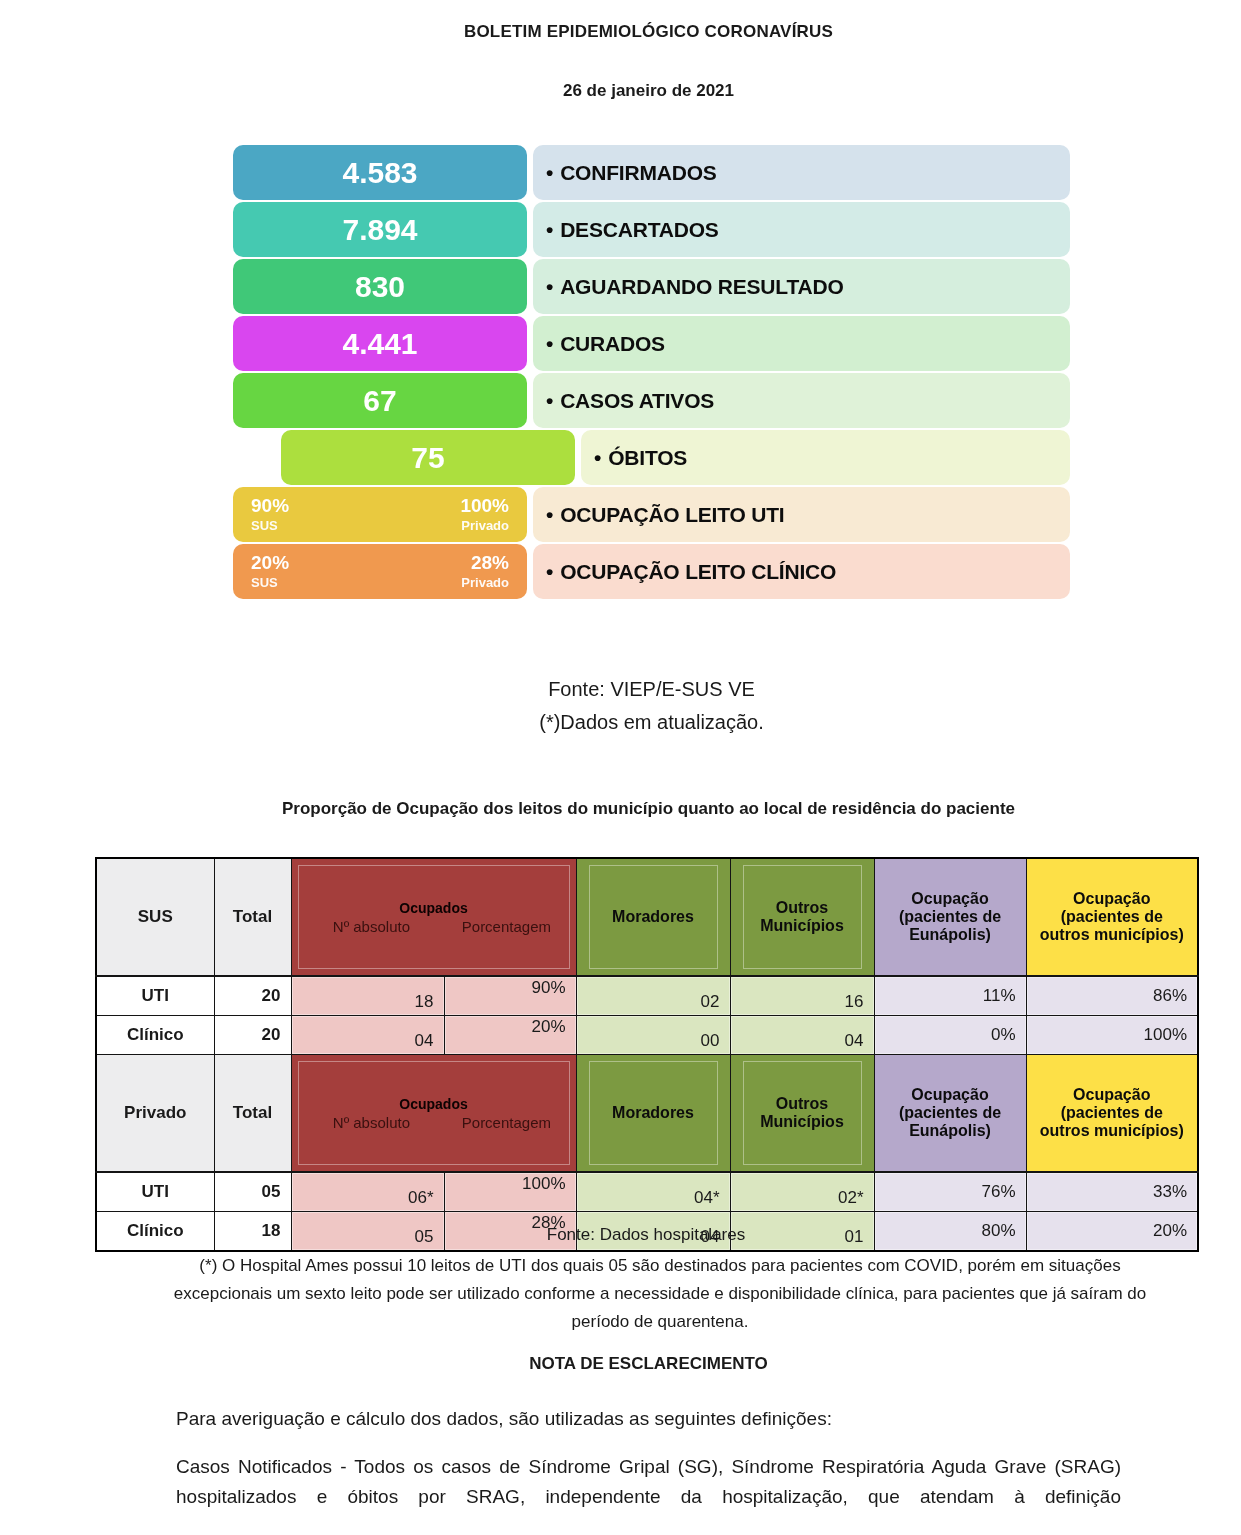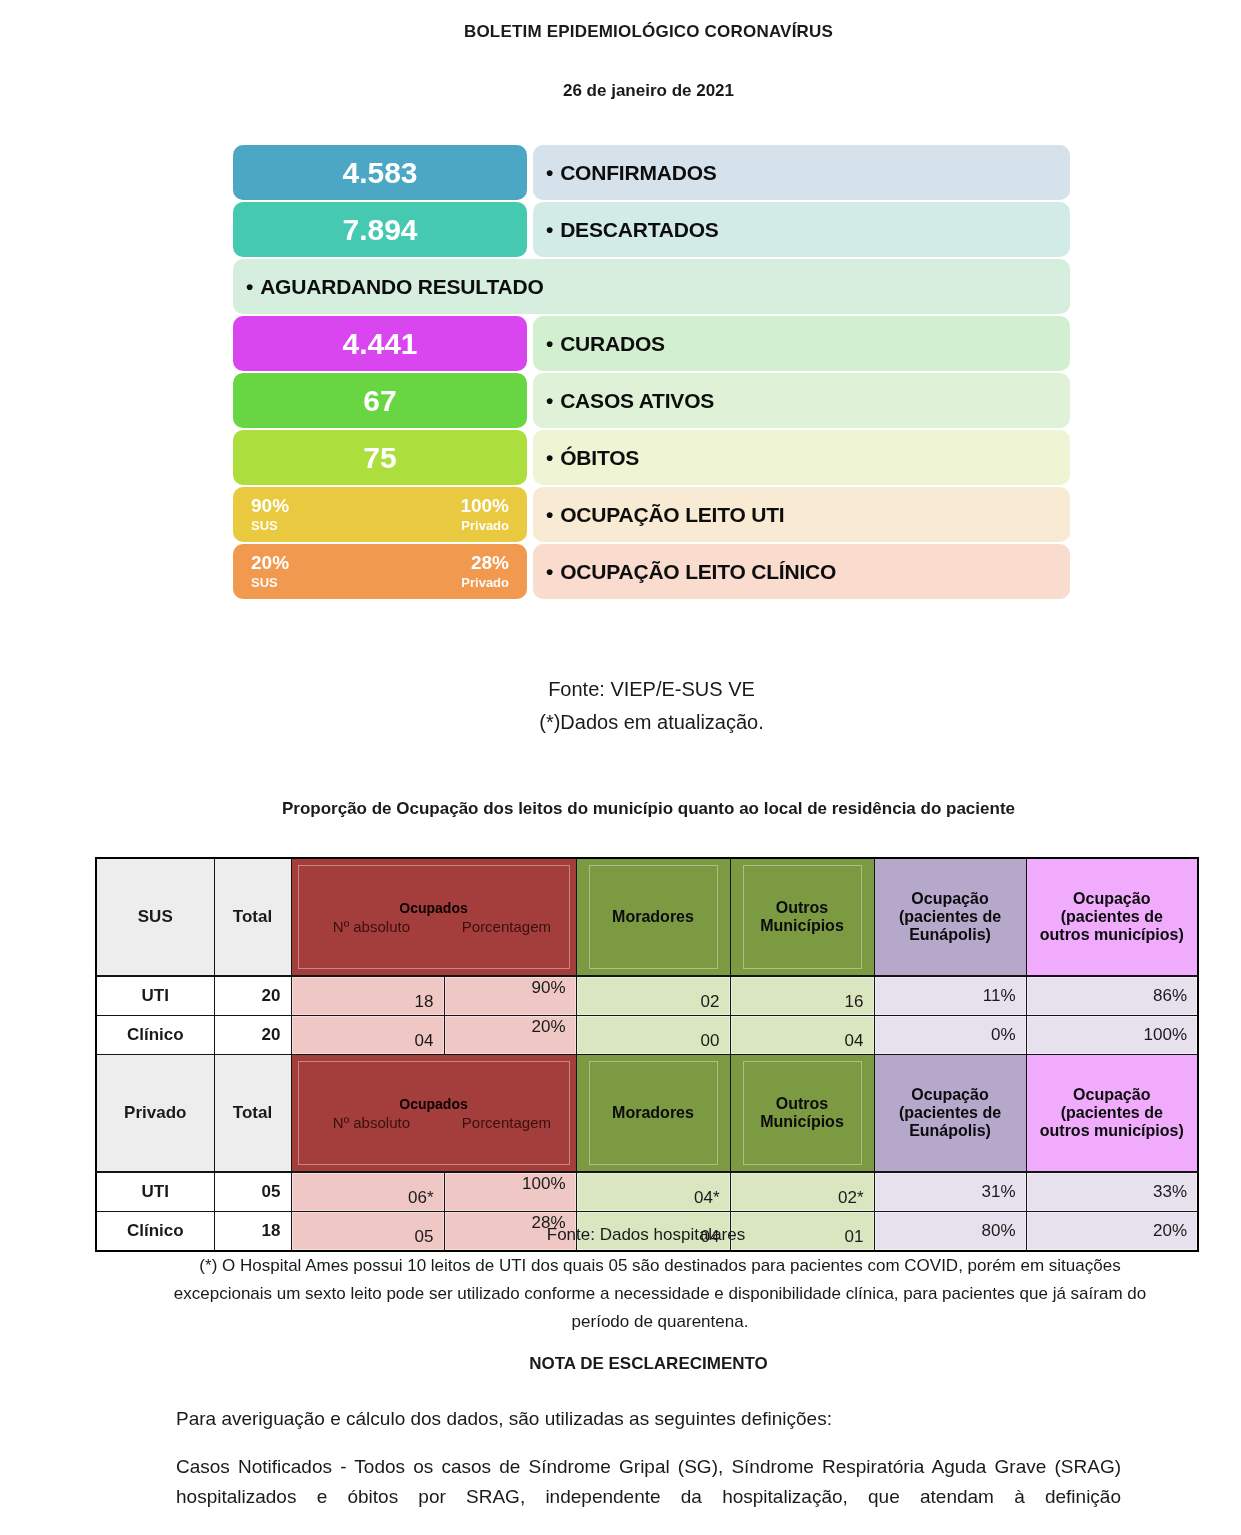--- a/index.html
+++ b/index.html
@@ -32,21 +32,21 @@
   table.beds{position:absolute;top:857px;left:95px;width:1102px;border-collapse:collapse;table-layout:fixed;
     font-size:16px;}
   table.beds td,table.beds th{border:1px solid #141414;overflow:hidden;}
   table.beds{border:2px solid #000;}
   tr.hrow th{height:114px;border-bottom-width:2px;}
   tr.drow td{height:34px;}
   th.g-gray{background:#EDEDEE;font-size:17px;font-weight:bold;}
   th.g-red{background:#A43E3C;padding:0;}
   th.g-olive{background:#7C9A41;font-weight:bold;color:#0c0c0c;padding:0 6px;}
   th.g-lav{background:#B5A8CB;font-weight:bold;color:#0c0c0c;padding:0 8px;border-right-width:2px;}
-  th.g-lav2{background:#f0abfc;font-weight:bold;color:#0c0c0c;padding:0 8px;}
+  th.g-lav2{background:#fde047;font-weight:bold;color:#0c0c0c;padding:0 8px;}
   .hl{margin:6px;border:1px solid rgba(255,255,255,.38);height:calc(100% - 14px);
     display:flex;flex-direction:column;align-items:center;justify-content:center;}
   .ocu-title{font-weight:bold;font-size:14px;color:#0d0202;}
   .ocu-sub{display:flex;width:100%;font-size:15px;font-weight:normal;color:#3a100f;margin-top:2px;}
   .ocu-sub span:first-child{width:54%;text-align:center;}
   .ocu-sub span:last-child{width:46%;text-align:center;}
   td.rowlab{background:#fff;font-weight:bold;text-align:center;font-size:17px;}
   td.tot{background:#fff;font-weight:bold;text-align:right;padding-right:10px;font-size:17px;}
   td.c-pink{background:#EFC7C5;box-shadow:inset 0 0 0 1px rgba(255,255,255,.4);}
   td.c-green{background:#DAE6C0;box-shadow:inset 0 0 0 1px rgba(255,255,255,.4);}
@@ -86,20 +86,23 @@
       <div class="stat-box" style="background-color: rgb(69, 201, 177);">
           <span>7.894</span>
         </div>
       <div class="stat-band" style="background-color: rgb(211, 235, 231);">
           <span class="bullet">•</span>
           <span>DESCARTADOS</span>
         </div>
     </div>
 
     <div class="stat-row">
+      <div class="stat-box" style="background-color: rgb(64, 200, 120);">
+          <span>830</span>
+        </div>
       <div class="stat-band" style="background-color: rgb(213, 238, 221);">
           <span class="bullet">•</span>
           <span>AGUARDANDO RESULTADO</span>
         </div>
     </div>
 
     <div class="stat-row">
       <div class="stat-box" style="background-color: #d946ef;">
           <span>4.441</span>
         </div>
@@ -113,21 +116,21 @@
       <div class="stat-box" style="background-color: rgb(103, 214, 66);">
           <span>67</span>
         </div>
       <div class="stat-band" style="background-color: rgb(223, 242, 216);">
           <span class="bullet">•</span>
           <span>CASOS ATIVOS</span>
         </div>
     </div>
 
     <div class="stat-row">
-      <div class="stat-box" style="background-color: rgb(172, 223, 62);">
+      <div class="stat-box" style="background-color: rgb(172, 223, 62); margin-left: 48px;">
           <span>75</span>
         </div>
       <div class="stat-band" style="background-color: rgb(239, 245, 212);">
           <span class="bullet">•</span>
           <span>ÓBITOS</span>
         </div>
     </div>
 
     <div class="stat-row">
       <div class="stat-box dual" style="background-color: rgb(233, 201, 63);">
@@ -257,21 +260,21 @@
       <th class="g-lav2">Ocupação (pacientes de outros municípios)</th>
     </tr>
 
     <tr class="drow">
       <td class="rowlab">UTI</td>
       <td class="tot">05</td>
       <td class="c-pink num vbot">06*</td>
       <td class="c-pink num vtop">100%</td>
       <td class="c-green num vbot">04*</td>
       <td class="c-green num vbot">02*</td>
-      <td class="c-lav num">31%</td>
+      <td class="c-lav num">76%</td>
       <td class="c-lav num">33%</td>
     </tr>
 
     <tr class="drow">
       <td class="rowlab">Clínico</td>
       <td class="tot">18</td>
       <td class="c-pink num vbot">05</td>
       <td class="c-pink num vtop">28%</td>
       <td class="c-green num vbot">04</td>
       <td class="c-green num vbot">01</td>

